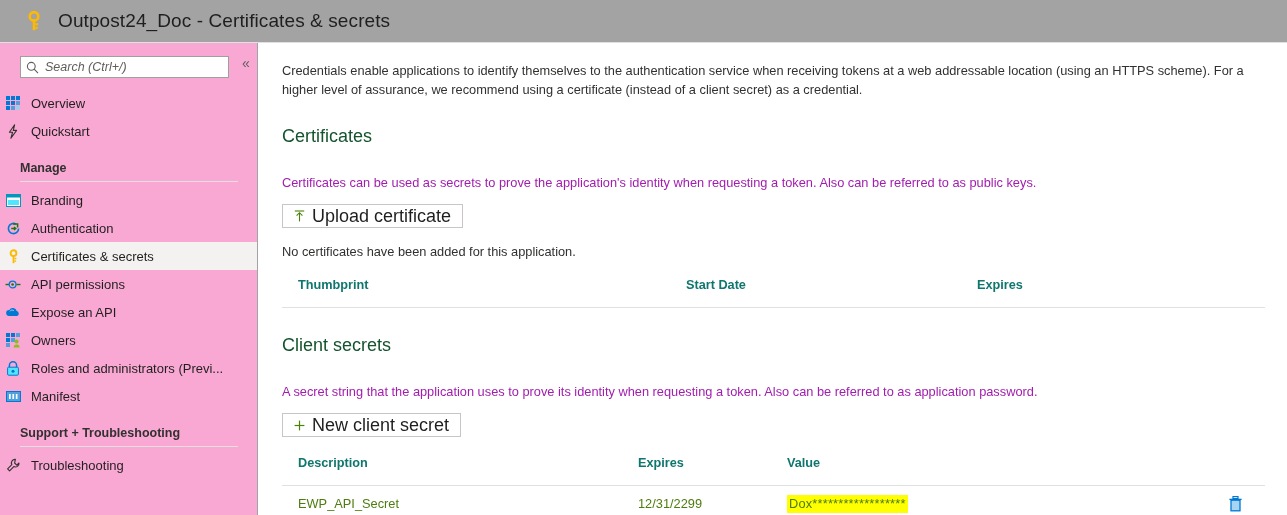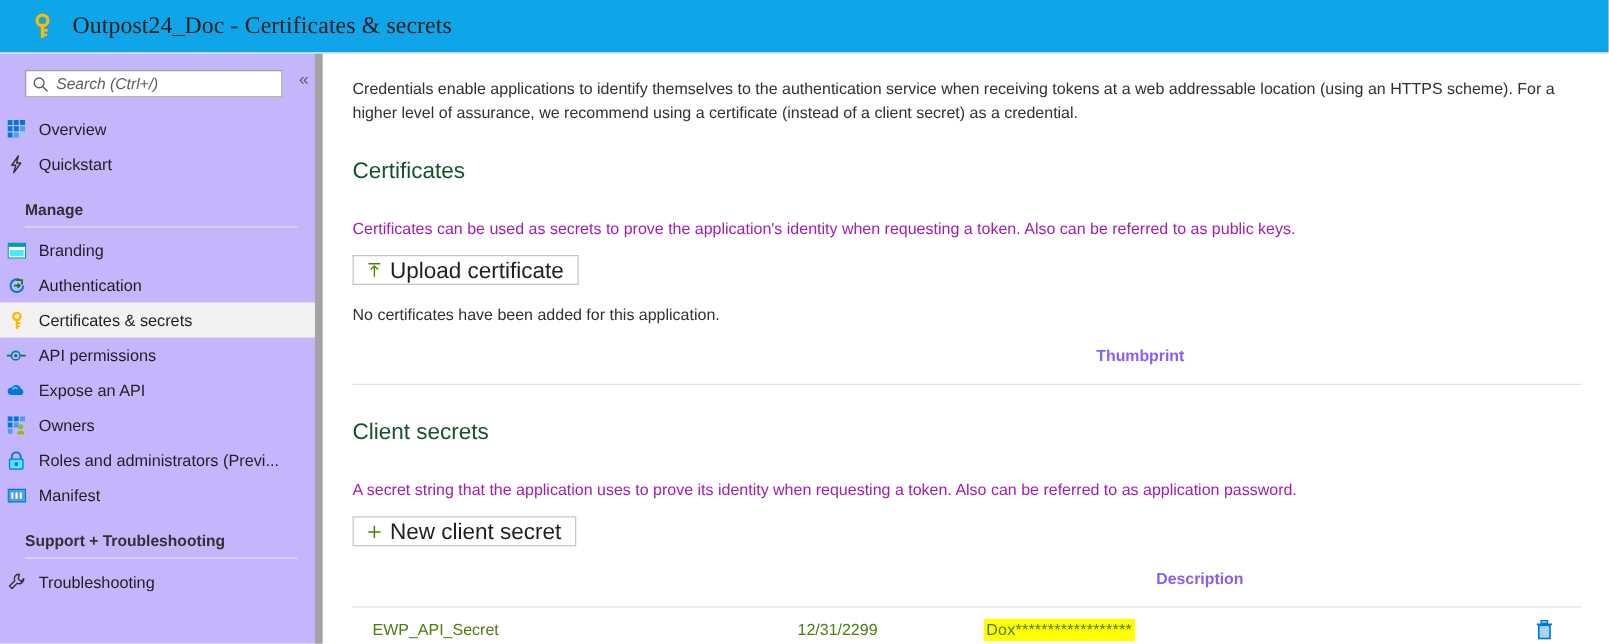--- a/index.html
+++ b/index.html
@@ -13,22 +13,21 @@
     color: #1b1a19;
     -webkit-font-smoothing: antialiased;
   }
 
   
   .titlebar {
     height: 42px;
     display: flex;
     align-items: center;
     padding-left: 22px;
-    background: #0ea5e9;
-    font-family: Liberation Serif, serif;
+    background: #a3a3a3;
   }
   .titlebar .title-icon {
     width: 24px; height: 24px;
     margin-right: 12px;
     flex: 0 0 auto;
     display: flex; align-items: center; justify-content: center;
   }
   .titlebar .title-text {
     font-size: 19px;
     font-weight: 400;
@@ -45,22 +44,22 @@
   .shell {
     display: flex;
     height: 472px;
     width: 100%;
   }
 
   
   .sidebar {
     width: 258px;
     flex: 0 0 258px;
-    border-right: 6px solid #a3a3a3;
-    background: #c4b5fd;
+    border-right: 1px solid #a3a3a3;
+    background: #f9a8d4;
     position: relative;
     overflow: hidden;
   }
   .search-row {
     display: flex;
     align-items: flex-start;
     padding: 13px 0 0 0;
   }
   .search-box {
     margin-left: 20px;
@@ -178,27 +177,26 @@
   .empty-note {
     font-size: 12.8px;
     color: #323130;
     margin-top: 16px;
   }
 
   
   .tbl { width: 100%; margin-top: 19px; }
   .tbl-head {
     display: flex;
-    align-items: flex-end;
+    align-items: flex-start;
     height: 22px;
     font-size: 12.7px;
     font-weight: bold;
-    color: #8b5cf6;
+    color: #0f766e;
     padding-left: 16px;
-    flex-direction: column;
   }
   .tbl-rule { height: 1px; background: #e1e1e1; width: 100%; margin-top: 7px; }
   .tbl-row {
     display: flex;
     align-items: center;
     height: 35px;
     font-size: 12.8px;
     color: #4d7c0f;
     padding-left: 16px;
   }

